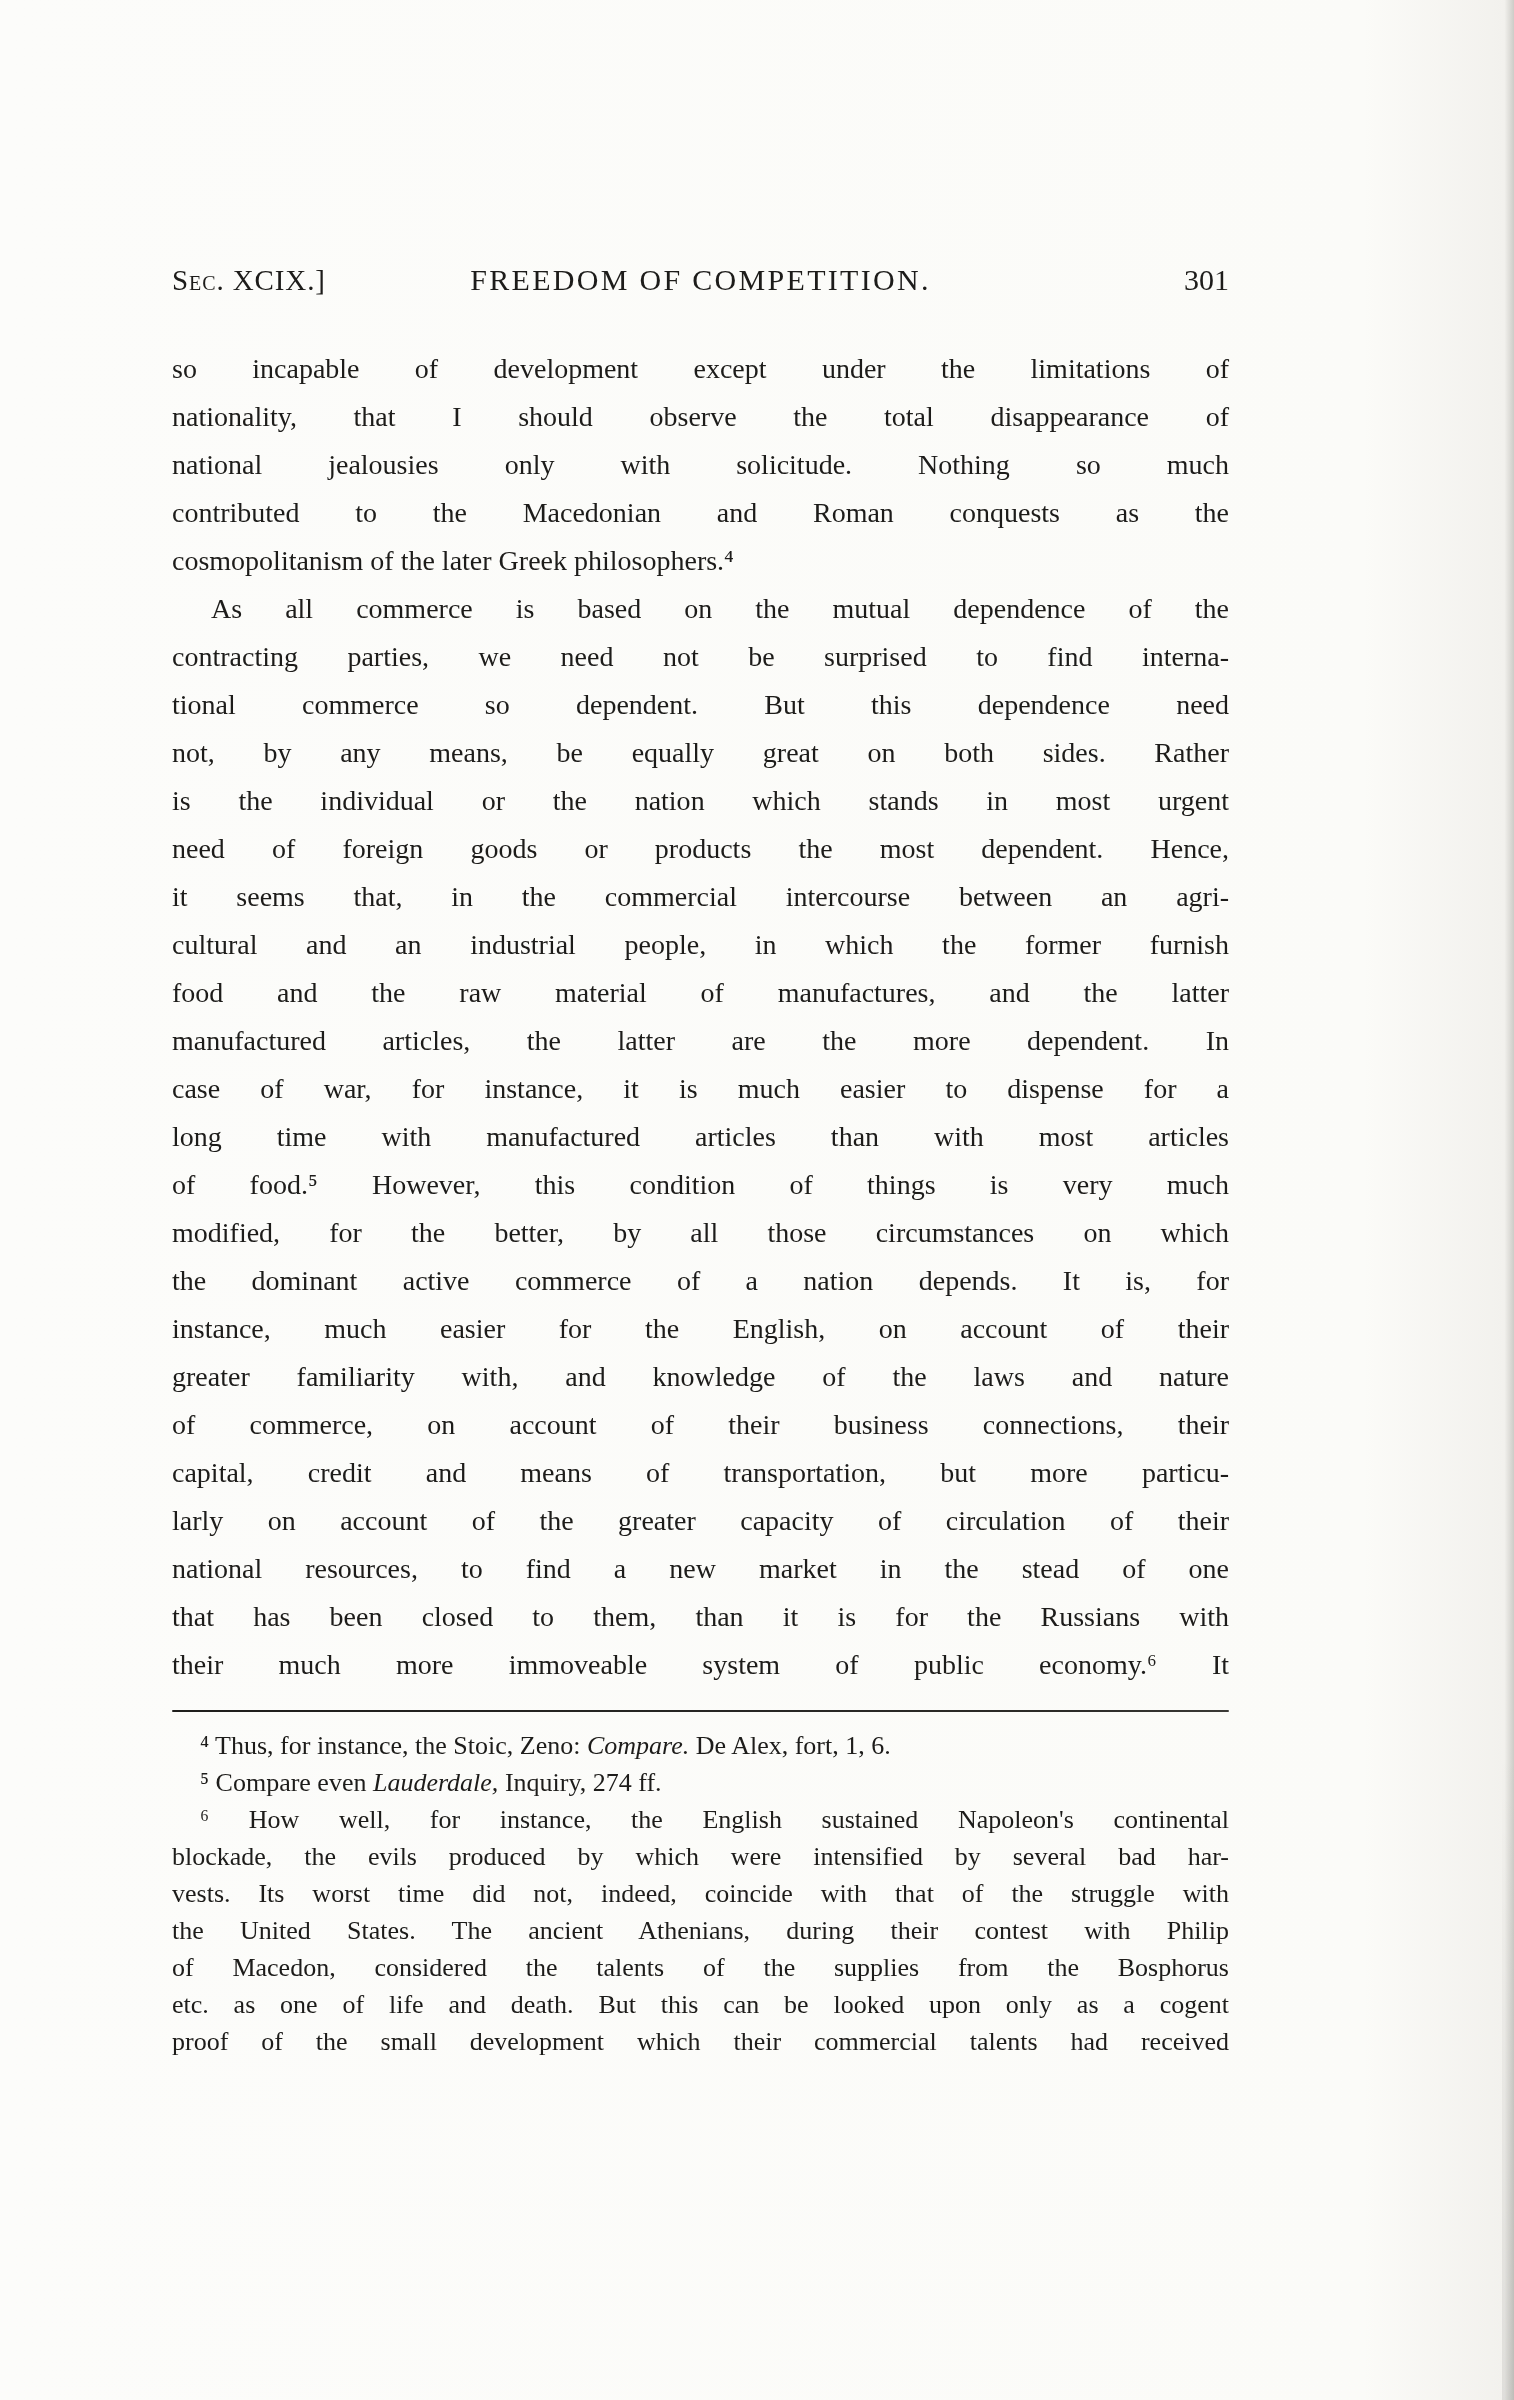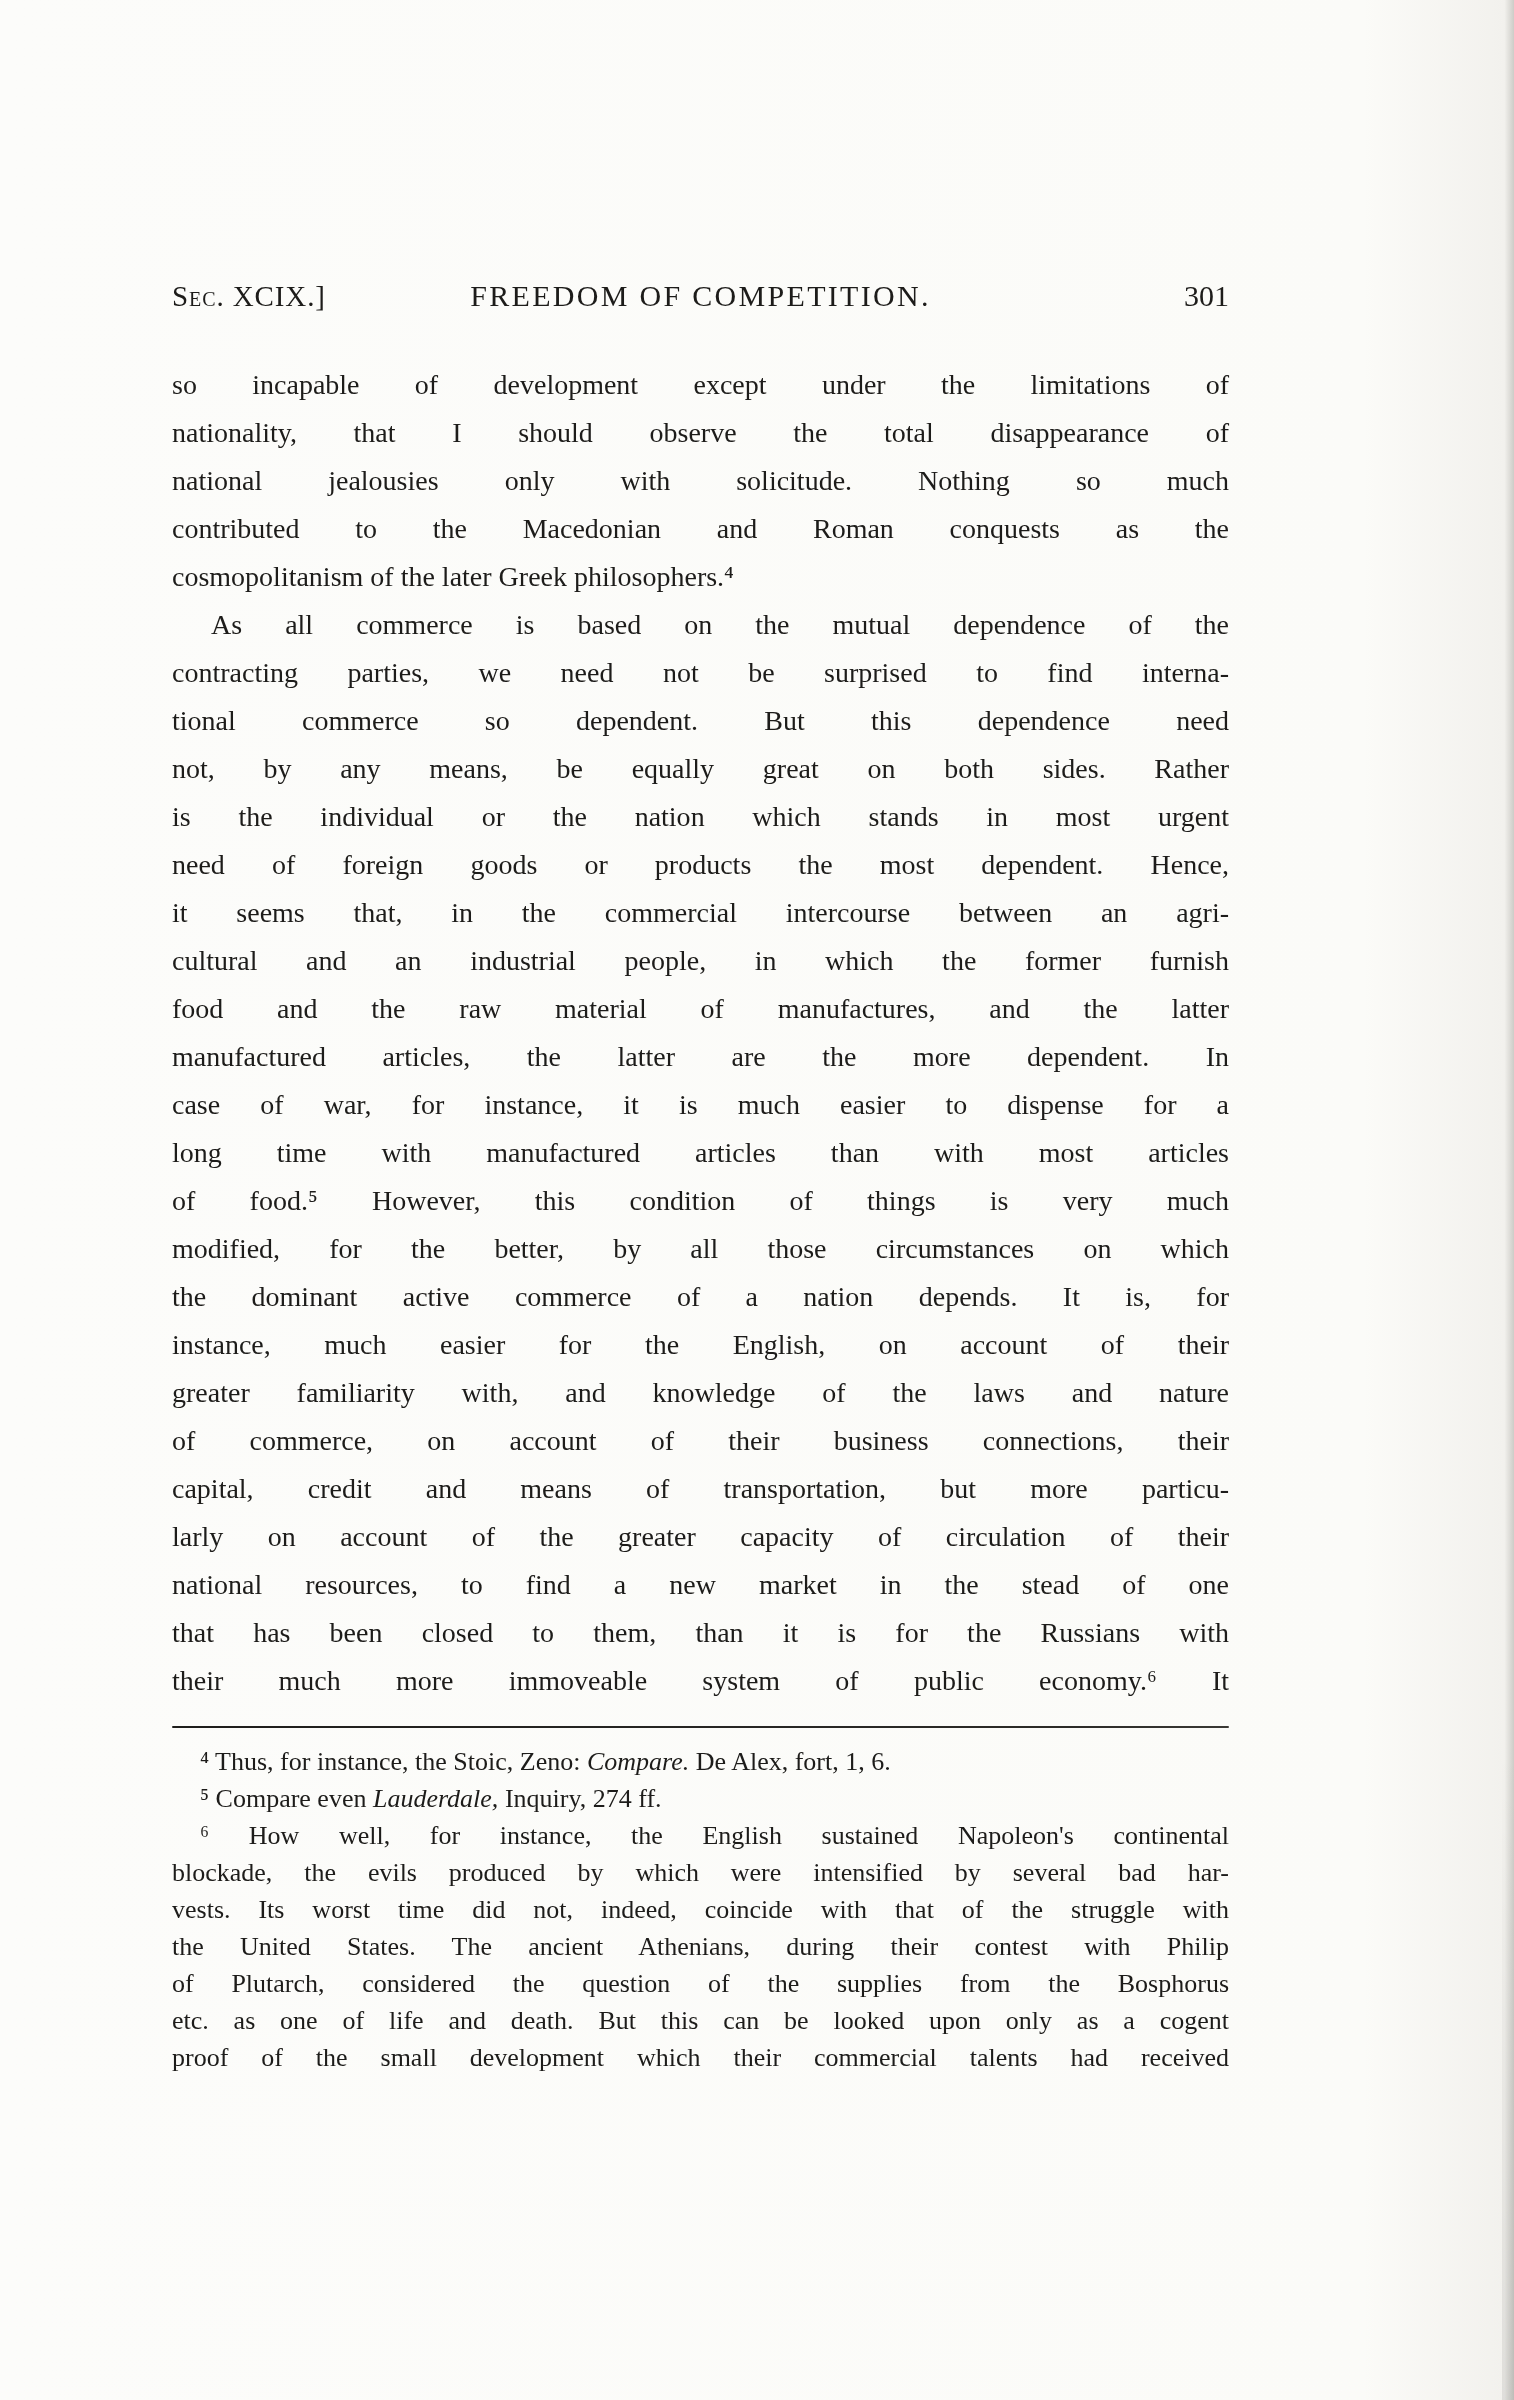--- a/index.html
+++ b/index.html
@@ -24,21 +24,21 @@
   .content {
     position: absolute; left: 172px; top: 263px; width: 1057px;
   }
   .page-header {
     display: grid;
     grid-template-columns: 1fr auto 1fr;
     align-items: baseline;
     font-size: 29px;
   }
   .sec-label { justify-self: start; font-variant: small-caps; letter-spacing: 0.9px; }
-  .run-title { justify-self: center; font-size: 30px; letter-spacing: 2.3px; margin-top: 16px; }
+  .run-title { justify-self: center; font-size: 30px; letter-spacing: 2.3px; }
   .page-num  { justify-self: end; font-size: 30px; }
 
   .bodytext { margin-top: 48px; font-size: 28px; line-height: 48px; }
   .line {
     text-align: justify;
     text-align-last: justify;
     min-height: 48px;
   }
   .line.endline { text-align-last: left; }
   .line.indent { padding-left: 39px; }
@@ -114,21 +114,21 @@
           <div class="fline endline findent"><span>⁴ Thus, for instance, the Stoic, Zeno: </span><span class="ital">Compare.</span><span> De Alex, fort, 1, 6.</span></div>
         </div>
         <div>
           <div class="fline endline findent"><span>⁵ Compare even </span><span class="ital">Lauderdale,</span><span> Inquiry, 274 ff.</span></div>
         </div>
         <div>
           <div class="fline findent"><span>⁶ How well, for instance, the English sustained Napoleon's continental</span></div>
           <div class="fline"><span>blockade, the evils produced by which were intensified by several bad har-</span></div>
           <div class="fline"><span>vests. Its worst time did not, indeed, coincide with that of the struggle with</span></div>
           <div class="fline"><span>the United States.  The ancient Athenians, during their contest with Philip</span></div>
-          <div class="fline"><span>of Plutarch, considered the question of the supplies from the Bosphorus</span></div>
+          <div class="fline"><span>of Macedon, considered the talents of the supplies from the Bosphorus</span></div>
           <div class="fline"><span>etc. as one of life and death. But this can be looked upon only as a cogent</span></div>
           <div class="fline"><span>proof of the small development which their commercial talents had received</span></div>
         </div>
       </div>
 
   </div>
 </div>
 
 
 </body></html>

